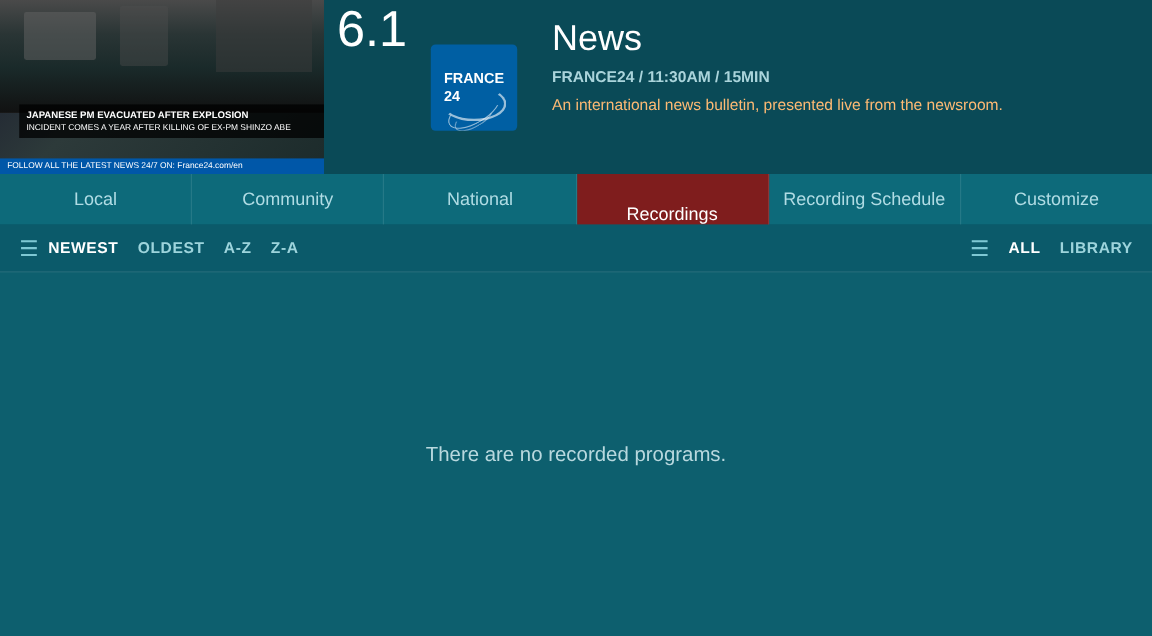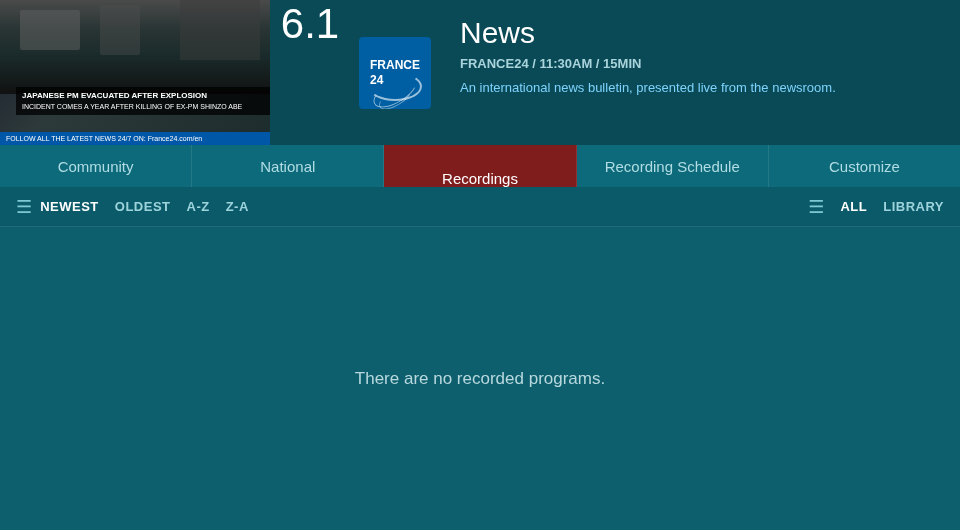--- a/index.html
+++ b/index.html
@@ -149,21 +149,21 @@
 
     .program-meta {
       font-size: 13px;
       color: #aad4db;
       margin-bottom: 8px;
       font-weight: bold;
     }
 
     .program-desc {
       font-size: 13px;
-      color: #7dd3fc;
+      color: #fdba74;
       line-height: 1.4;
     }
 
     
     .nav-tabs {
       display: flex;
       background-color: #0d6a7a;
       height: 42px;
       align-items: stretch;
     }
@@ -311,20 +311,23 @@
       <span>11:30AM</span>
       <span> / </span>
       <span>15MIN</span>
     </div>
     <div class="program-desc">An international news bulletin, presented live from the newsroom.</div>
   </div>
 </div>
 
 <div class="nav-tabs">
   <div class="nav-tab">
+    <span>Local</span>
+  </div>
+  <div class="nav-tab">
     <span>Community</span>
   </div>
   <div class="nav-tab">
     <span>National</span>
   </div>
   <div class="nav-tab active">
     <span>Recordings</span>
   </div>
   <div class="nav-tab">
     <span>Recording Schedule</span>

